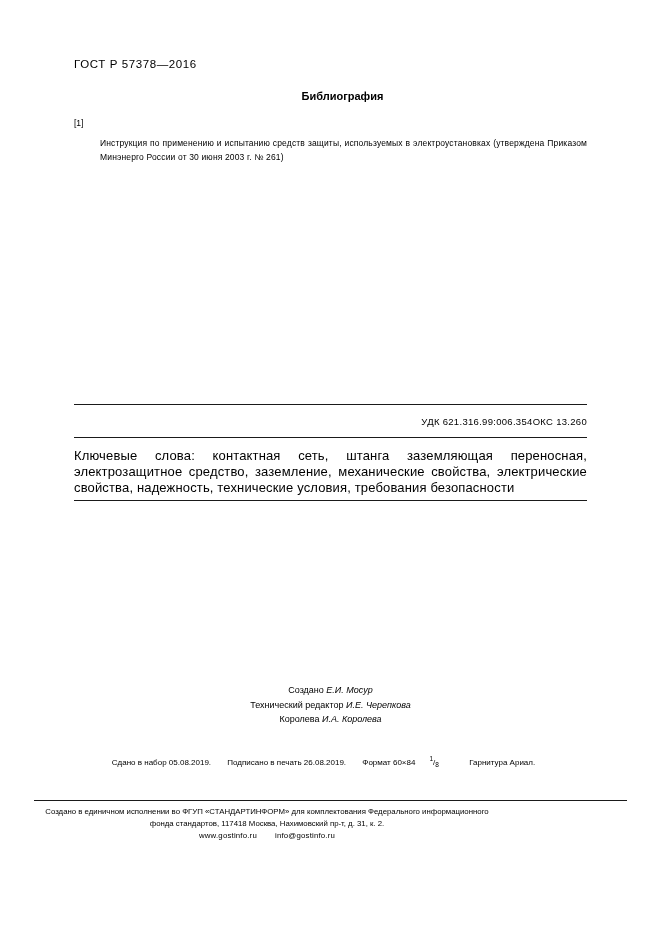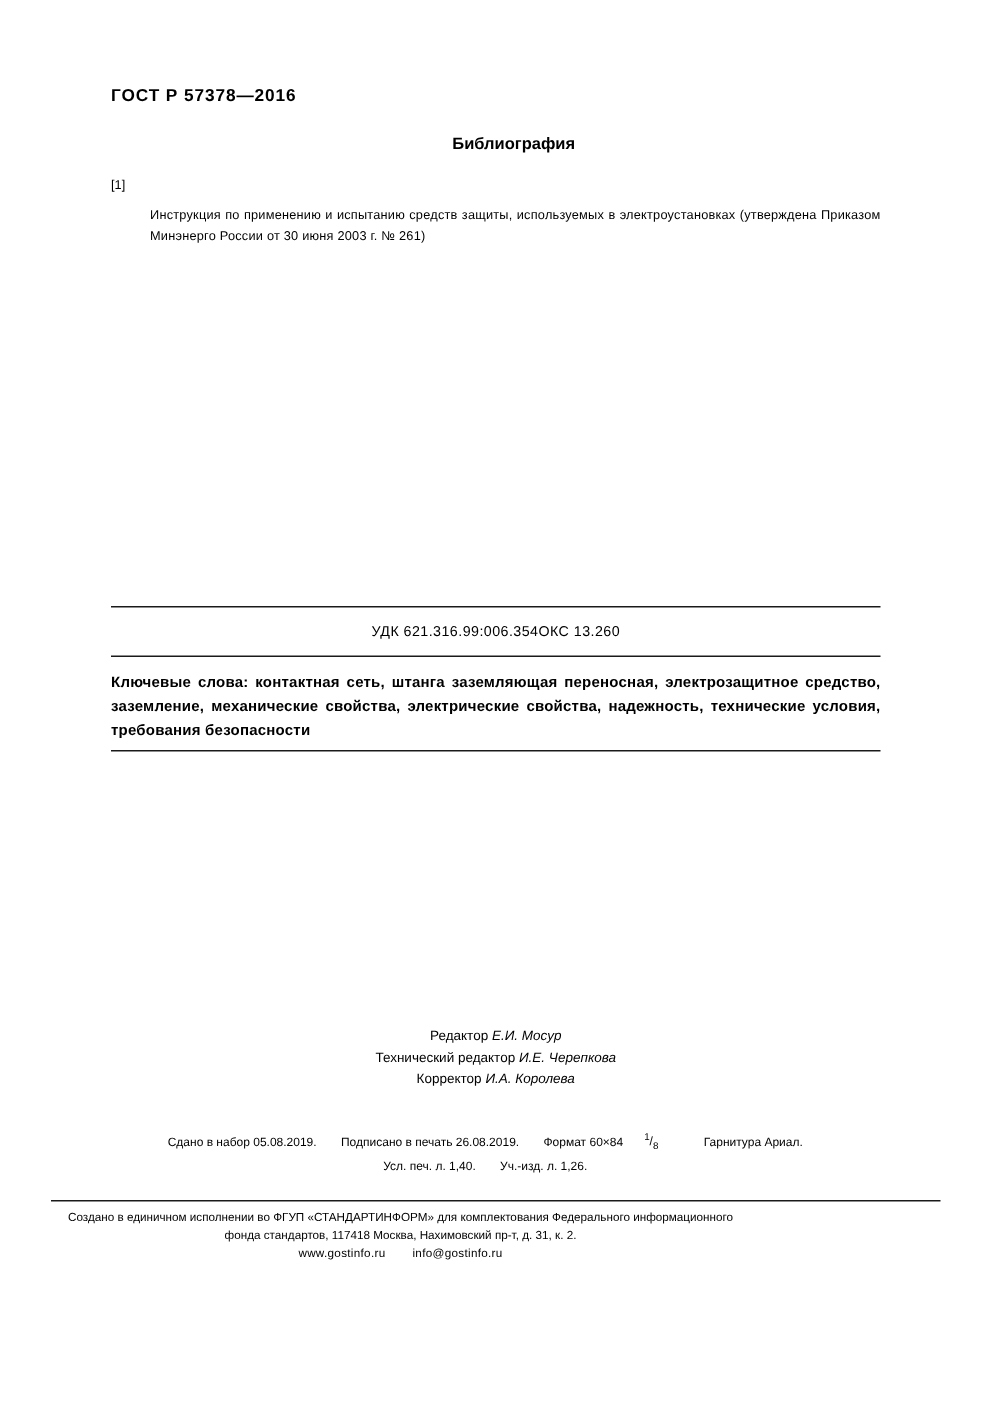--- a/index.html
+++ b/index.html
@@ -19,21 +19,21 @@
     position: absolute;
     left: 0; top: 0;
     width: 661px;
     height: 935px;
   }
   .header-code {
     position: absolute;
     left: 74px;
     top: 58px;
     font-size: 11.5px;
-    font-weight: bold;
+    font-weight: normal;
     letter-spacing: 0.6px;
   }
   .biblio-title {
     position: absolute;
     left: 0;
     top: 90px;
     width: 661px;
     text-align: center;
     font-size: 11px;
     font-weight: bold;
@@ -70,34 +70,33 @@
   .rule-top { top: 404px; }
   .rule-mid { top: 437px; }
   .rule-bot { top: 500px; }
   .udk-row {
     position: absolute;
     left: 74px;
     top: 416px;
     width: 513px;
     font-size: 9.5px;
     display: flex;
-    justify-content: center;
+    justify-content: flex-end;
   }
   .udk-left { letter-spacing: 0.3px; }
   .udk-right { letter-spacing: 0.3px; }
   .keywords {
     position: absolute;
     left: 74px;
     top: 448px;
     width: 513px;
-    font-size: 10px;
+    font-size: 13px;
     line-height: 16px;
     text-align: justify;
     letter-spacing: 0.15px;
-    font-weight: bold;
   }
   .keywords-label { }
   .credits {
     position: absolute;
     left: 0;
     top: 683px;
     width: 661px;
     text-align: center;
     font-size: 9px;
     line-height: 14.5px;
@@ -166,44 +165,40 @@
 
   <div class="keywords">
     <span class="keywords-label">Ключевые слова:</span>
     <span>контактная сеть, штанга заземляющая переносная, электрозащитное средство, заземление, механические свойства, электрические свойства, надежность, технические условия, требования безопасности</span>
   </div>
 
   <div class="rule rule-bot"></div>
 
   <div class="credits">
     <div class="row">
-      <span>Редактор</span>
+      <span>Создано</span>
       <span class="name">Е.И. Мосур</span>
     </div>
     <div class="row">
       <span>Технический редактор</span>
       <span class="name">И.Е. Черепкова</span>
     </div>
     <div class="row">
-      <span>Корректор</span>
+      <span>Королева</span>
       <span class="name">И.А. Королева</span>
     </div>
   </div>
 
   <div class="print-info">
     <div class="r1">
       <span>Сдано в набор 05.08.2019.</span>
       <span>Подписано в печать 26.08.2019.</span>
       <span><span>Формат 60×84</span><span class="frac"><sup>1</sup>/<sub>8</sub></span></span>
       <span>Гарнитура Ариал.</span>
     </div>
-    <div class="r2">
-      <span>Усл. печ. л. 1,40.</span>
-      <span>Уч.-изд. л. 1,26.</span>
-    </div>
   </div>
 
   <div class="footer-rule"></div>
 
   <div class="footer">
     <div>Создано в единичном исполнении во ФГУП «СТАНДАРТИНФОРМ» для комплектования Федерального информационного</div>
     <div>фонда стандартов, 117418 Москва, Нахимовский пр-т, д. 31, к. 2.</div>
     <div class="mail">
       <span>www.gostinfo.ru</span><span class="sep"></span><span>info@gostinfo.ru</span>
     </div>

